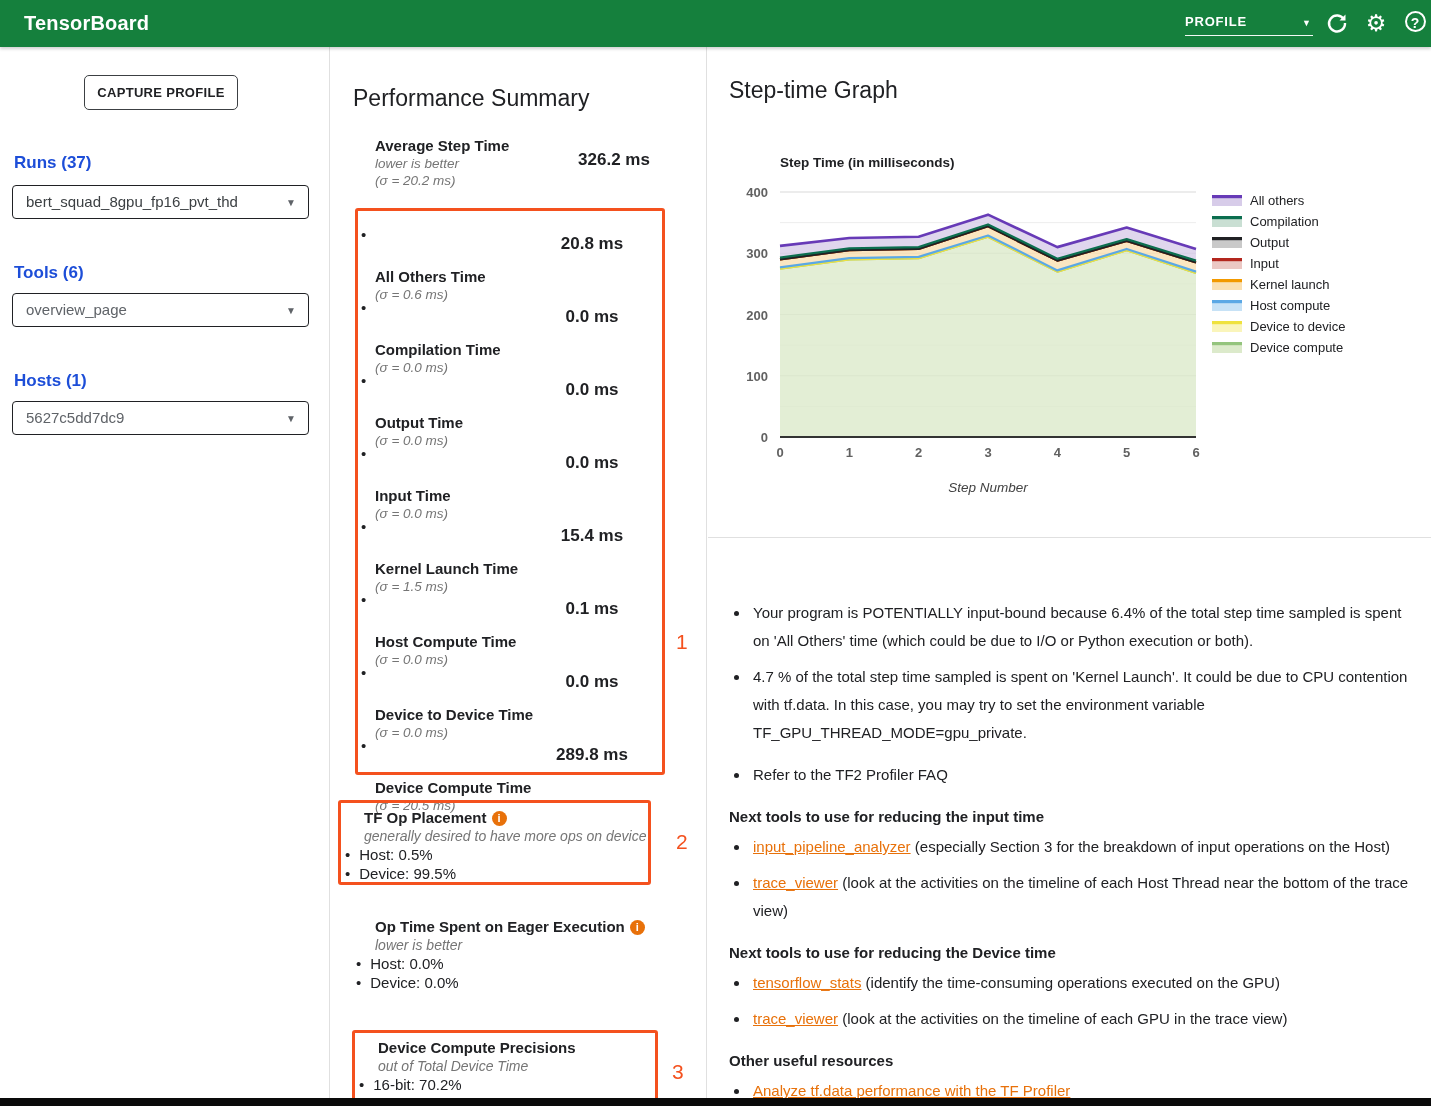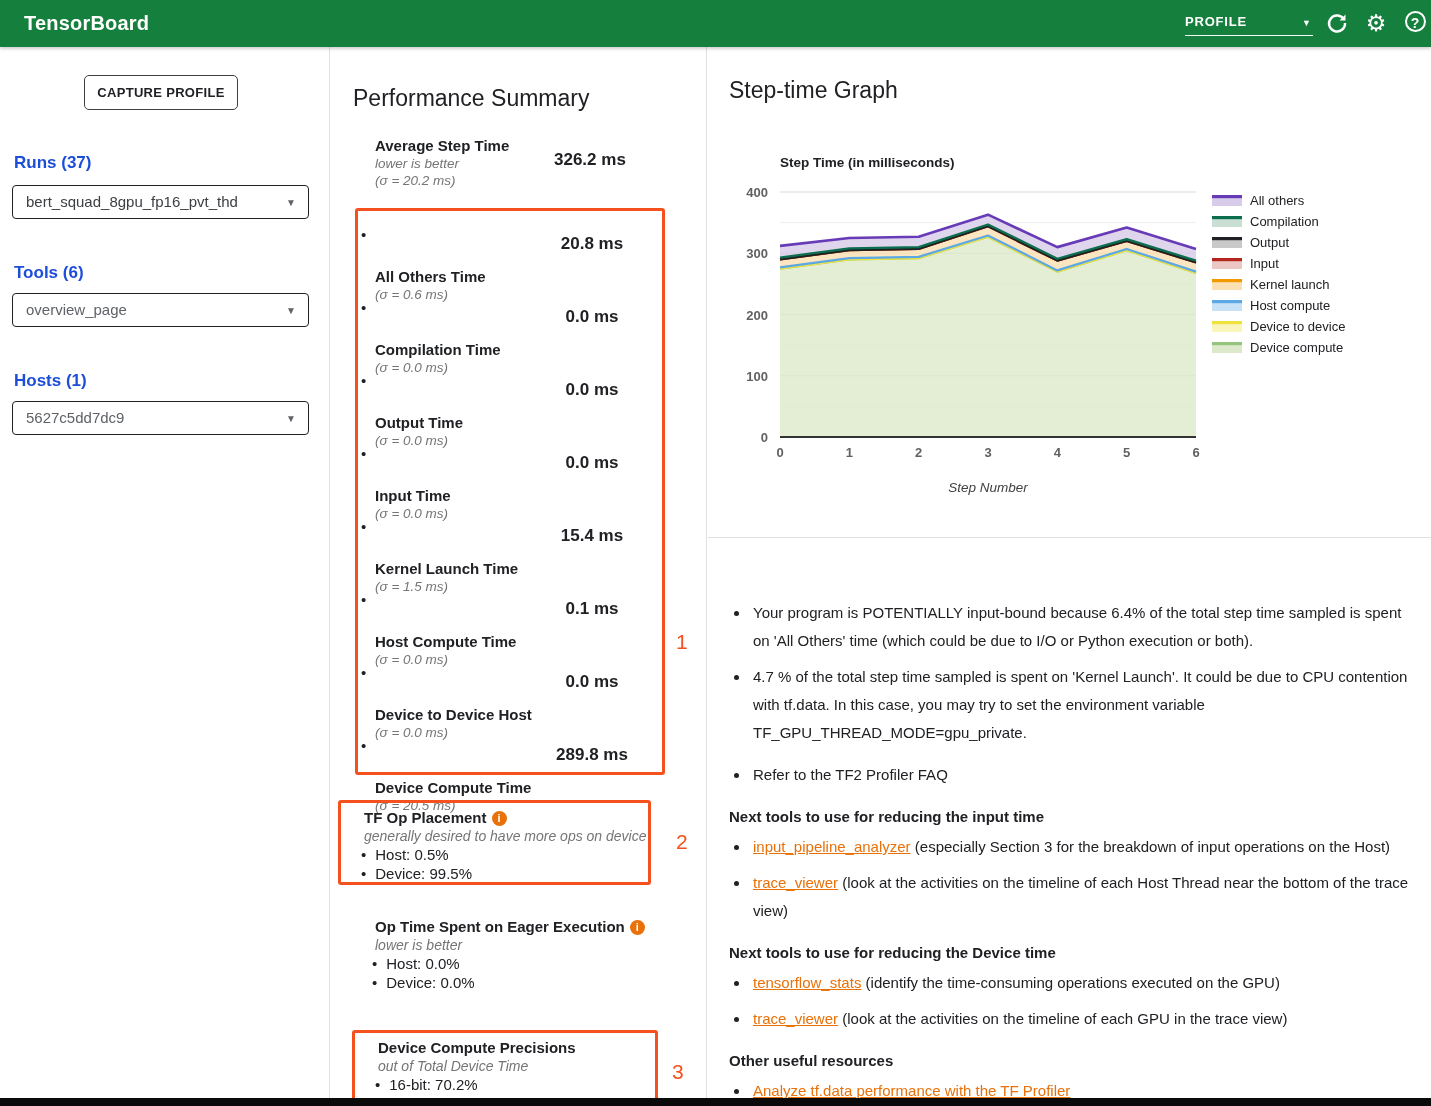--- a/index.html
+++ b/index.html
@@ -37,34 +37,34 @@
   .side-select .caret { position:absolute; right:12px; top:1px; font-size:10px; color:#5f6368; }
   .side-select.dark { color:#3c4043; }
 
   
   .panel-heading { font-size:23px; color:#202124; }
   .ps-heading { position:absolute; left:23px; top:38px; }
   .metric-title { font-size:15px; font-weight:bold; color:#202124; line-height:18px; }
   .metric-note, .metric-sigma { font-size:13.5px; font-style:italic; color:#757575; line-height:17px; }
   .metric-value { font-size:17px; font-weight:bold; color:#202124; }
   .avg-block { position:absolute; left:45px; top:90px; }
-  .avg-value { position:absolute; left:224px; top:103px; width:120px; text-align:left; }
+  .avg-value { position:absolute; left:224px; top:103px; width:120px; text-align:center; }
   .redbox { position:absolute; border:3px solid #F4511E; border-radius:3px; background:transparent; }
   .box1 { left:25px; top:161px; width:310px; height:567px; }
   .box2 { left:8px; top:753px; width:313px; height:85px; }
   .box3 { left:22px; top:983px; width:306px; height:130px; }
   .metric-row { position:absolute; left:0; width:100%; }
   .metric-row .bullet { position:absolute; left:3px; top:1px; font-size:15px; color:#202124; }
   .metric-row .m-label { position:absolute; left:17px; top:0; width:180px;margin-top:43px; }
   .metric-row .m-value { position:absolute; left:174px; top:9px; width:120px; text-align:center; }
   .annot { position:absolute; color:#F4511E; font-size:21px; font-weight:500; }
   .sub-block { position:absolute; left:22px; width:320px; }
   .sub-title { font-size:15px; font-weight:bold; color:#202124; line-height:19px; padding-left:23px; }
   .sub-note { font-size:14px; font-style:italic; color:#757575; line-height:18px; padding-left:23px; }
-  .sub-item { font-size:15px; color:#202124; line-height:19px; padding-left:20px; }
+  .sub-item { font-size:15px; color:#202124; line-height:19px; padding-left:4px; }
   .sub-item .b { margin-right:9px; }
   .info-icon { display:inline-block; width:15px; height:15px; border-radius:50%; background:#E8710A; color:#fff;
                font-size:11px; font-weight:bold; line-height:15px; text-align:center; vertical-align:1px; margin-left:5px; }
   .boxpad { padding-top:5px; }
 
   
   .stg-heading { position:absolute; left:21px; top:30px; }
   .chart-wrap { position:absolute; left:0; top:100px; width:723px; height:380px; }
   .rec-card { position:absolute; left:0; right:0; top:490px; bottom:0; }
   .rec-heading { position:absolute; left:21px; top:25px; font-size:23px; }
@@ -176,21 +176,21 @@
         <span class="bullet">•</span>
         <div class="m-label">
           <div class="metric-title">Host Compute Time</div>
           <div class="metric-sigma">(σ = 0.0 ms)</div>
         </div>
         <div class="m-value metric-value">0.1 ms</div>
       </div>
       <div class="metric-row" style="top: 452px;">
         <span class="bullet">•</span>
         <div class="m-label">
-          <div class="metric-title">Device to Device Host</div>
+          <div class="metric-title">Device to Device Time</div>
           <div class="metric-sigma">(σ = 0.0 ms)</div>
         </div>
         <div class="m-value metric-value">0.0 ms</div>
       </div>
       <div class="metric-row" style="top: 525px;">
         <span class="bullet">•</span>
         <div class="m-label">
           <div class="metric-title">Device Compute Time</div>
           <div class="metric-sigma">(σ = 20.5 ms)</div>
         </div>

